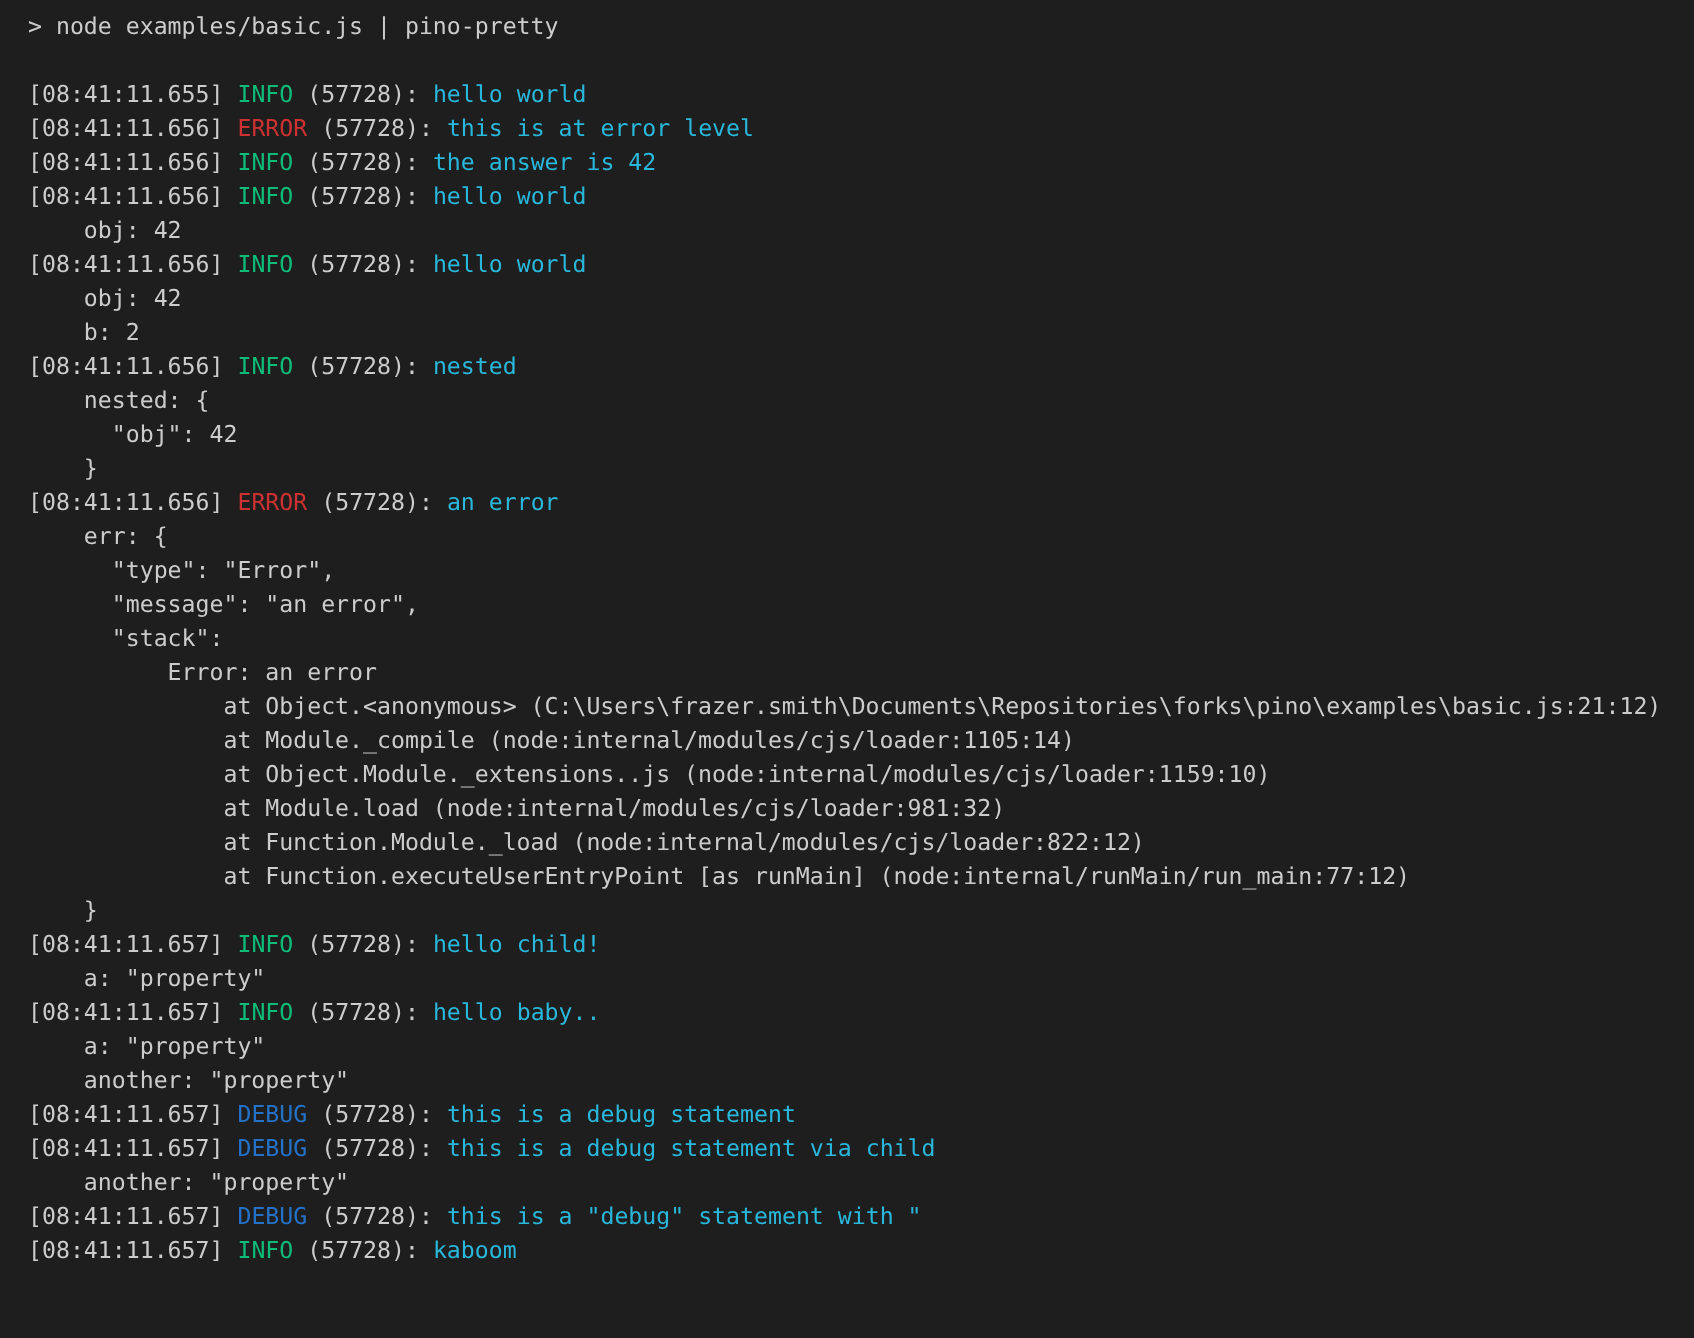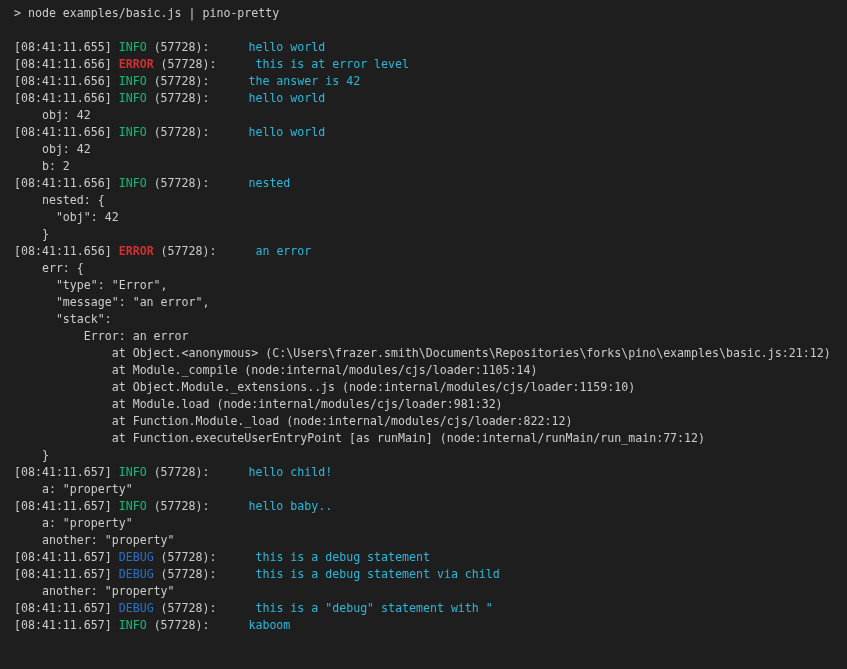--- a/index.html
+++ b/index.html
@@ -18,24 +18,24 @@
     height: 669px;
     padding: 5px 4px 0 14px;
   }
   .line {
     white-space: pre;
     line-height: 17px;
     height: 17px;
     letter-spacing: 0;
   }
   .lvl-info  { color: var(--info,  #0dbc79); margin-top: 46px; }
-  .lvl-error { color: var(--error, #cd3131); font-weight: bold; }
+  .lvl-error { color: var(--error, #cd3131); }
   .lvl-debug { color: var(--debug, #2472c8); }
   .lvl-trace { color: var(--trace, #666666); }
-  .msg       { color: var(--msg,   #29b8db); margin-left: 32px; }
+  .msg       { color: var(--msg,   #29b8db); }
   .plain     { color: var(--fg,    #cccccc); }
 </style>
 </head>
 <body>
 
 <div class="terminal">
     <div class="line"><span class="plain">&gt; node examples/basic.js | pino-pretty</span></div>
     <div class="line"> </div>
     <div class="line"><span class="plain">[08:41:11.655]</span> <span class="lvl-info">INFO</span> <span class="plain">(57728):</span> <span class="msg">hello world</span></div>
     <div class="line"><span class="plain">[08:41:11.656]</span> <span class="lvl-error">ERROR</span> <span class="plain">(57728):</span> <span class="msg">this is at error level</span></div>

